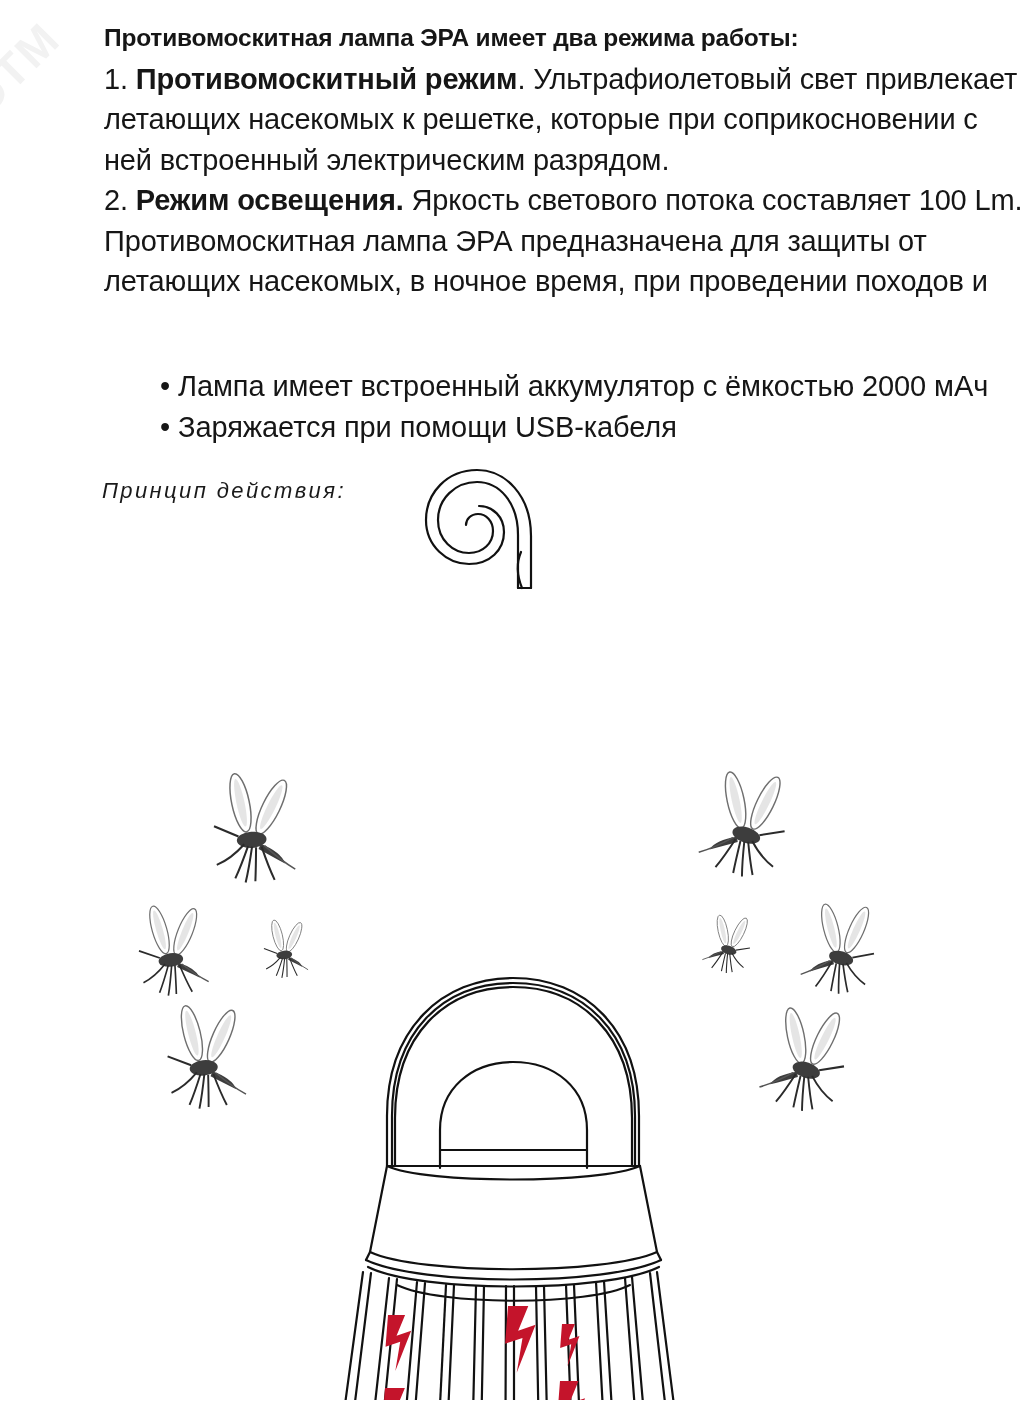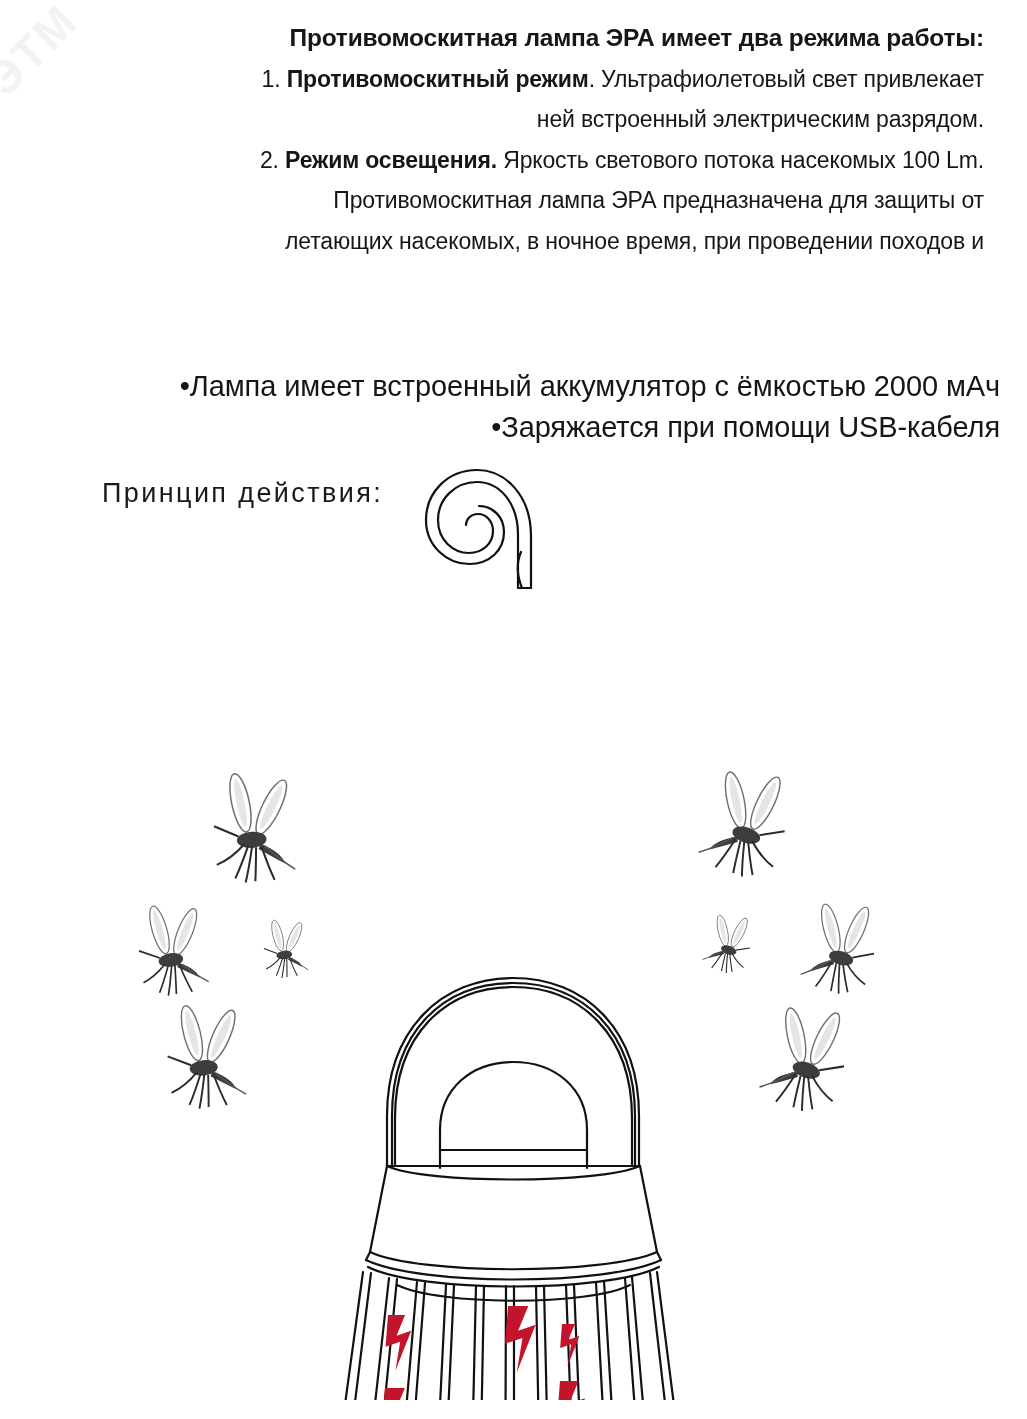--- a/index.html
+++ b/index.html
@@ -4,21 +4,21 @@
 <style>
   html,body{margin:0;padding:0;}
   body{
     width:1027px;height:1419px;
     background:#ffffff;
     font-family:"Liberation Sans", sans-serif;
     color:#111111;
     position:relative;
     overflow:hidden;
   }
-  .page{position:relative;width:861px;height:1419px;text-align:right;}
+  .page{position:relative;width:861px;height:1419px;}
 
   
   .watermark{
     position:absolute;left:-6px;top:20px;
     width:130px;height:150px;
     color:#f2f2f2;
     font-size:46px;font-weight:bold;
     letter-spacing:2px;
     transform:rotate(-45deg);
     transform-origin:50% 50%;
@@ -27,21 +27,21 @@
     line-height:1.05;
   }
 
   
   .textblock{
     position:absolute;
     left:104px;top:18px;
     width:880px;
   }
   .t-line{
-    font-size:23px;
+    font-size:29px;
     line-height:40.5px;
     letter-spacing:-0.15px;
     color:#161616;
     white-space:nowrap;
   }
   .t-line.head{font-weight:bold;font-size:24.5px;letter-spacing:-0.2px;}
   .t-line b{font-weight:bold;}
 
   .bullets{
     position:absolute;
@@ -53,23 +53,24 @@
     line-height:40.5px;
     letter-spacing:-0.1px;
     color:#161616;
     white-space:nowrap;
   }
   .b-line .dot{display:inline-block;width:18px;}
 
   .principle{
     position:absolute;
     left:102px;top:478px;
-    font-size:27px;
+    font-size:22px;
     letter-spacing:2.4px;
     color:#1a1a1a;
+    font-style:italic;
   }
 
   
   .illus{
     position:absolute;
     left:0;top:440px;
     width:1027px;height:960px;
   }
   .illus svg{display:block;width:1027px;height:960px;}
 </style>
@@ -78,23 +79,24 @@
 
 <div class="page">
 
   <div class="watermark">ЭТМ</div>
 
   <div class="textblock">
     <div class="t-line head">Противомоскитная лампа ЭРА имеет два режима работы:</div>
 
     <div class="t-line"><span>1. </span><b>Противомоскитный режим</b><span>. Ультрафиолетовый свет привлекает</span></div>
 
+    <div class="t-line">летающих насекомых к решетке, которые при соприкосновении с</div>
     <div class="t-line">ней встроенный электрическим разрядом.</div>
 
-    <div class="t-line"><span>2. </span><b>Режим освещения.</b><span> Яркость светового потока насекомых 100 Lm.</span></div>
+    <div class="t-line"><span>2. </span><b>Режим освещения.</b><span> Яркость светового потока составляет 100 Lm.</span></div>
 
     <div class="t-line">Противомоскитная лампа ЭРА предназначена для защиты от</div>
     <div class="t-line">летающих насекомых, в ночное время, при проведении походов и</div>
   </div>
 
   <div class="bullets">
     <div class="b-line"><span class="dot">•</span><span>Лампа имеет встроенный аккумулятор с ёмкостью 2000 мАч</span></div>
     <div class="b-line"><span class="dot">•</span><span>Заряжается при помощи USB-кабеля</span></div>
   </div>
 

